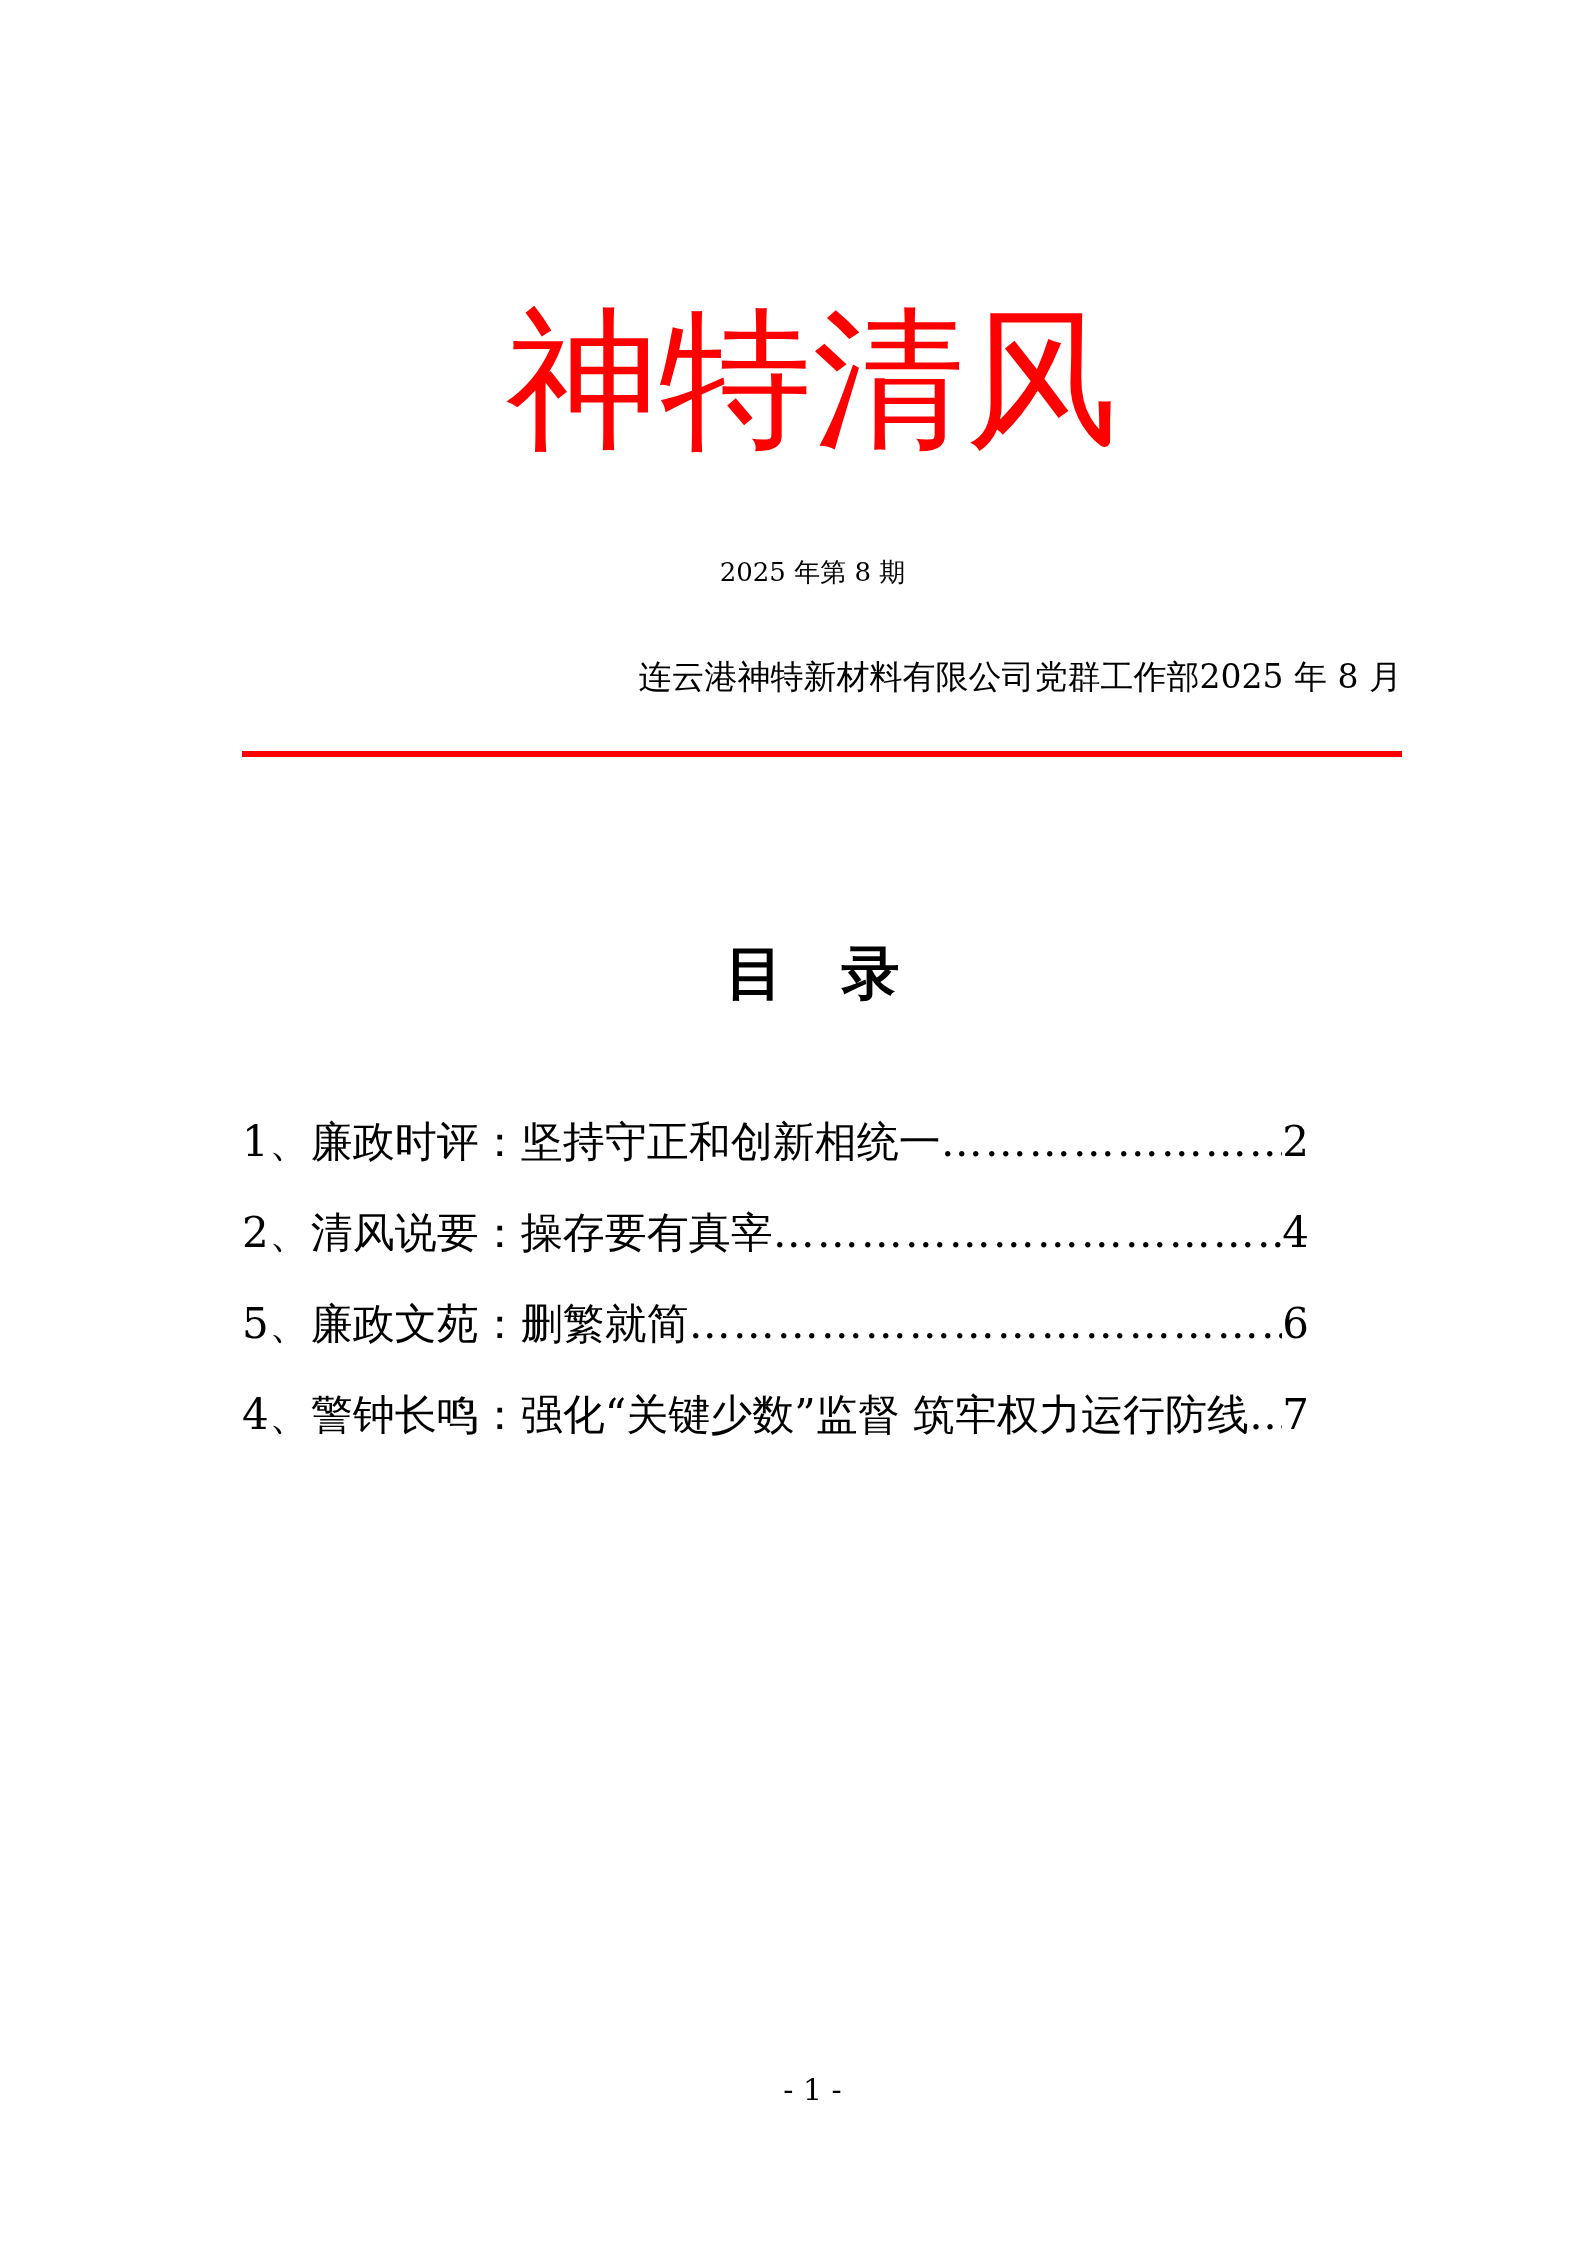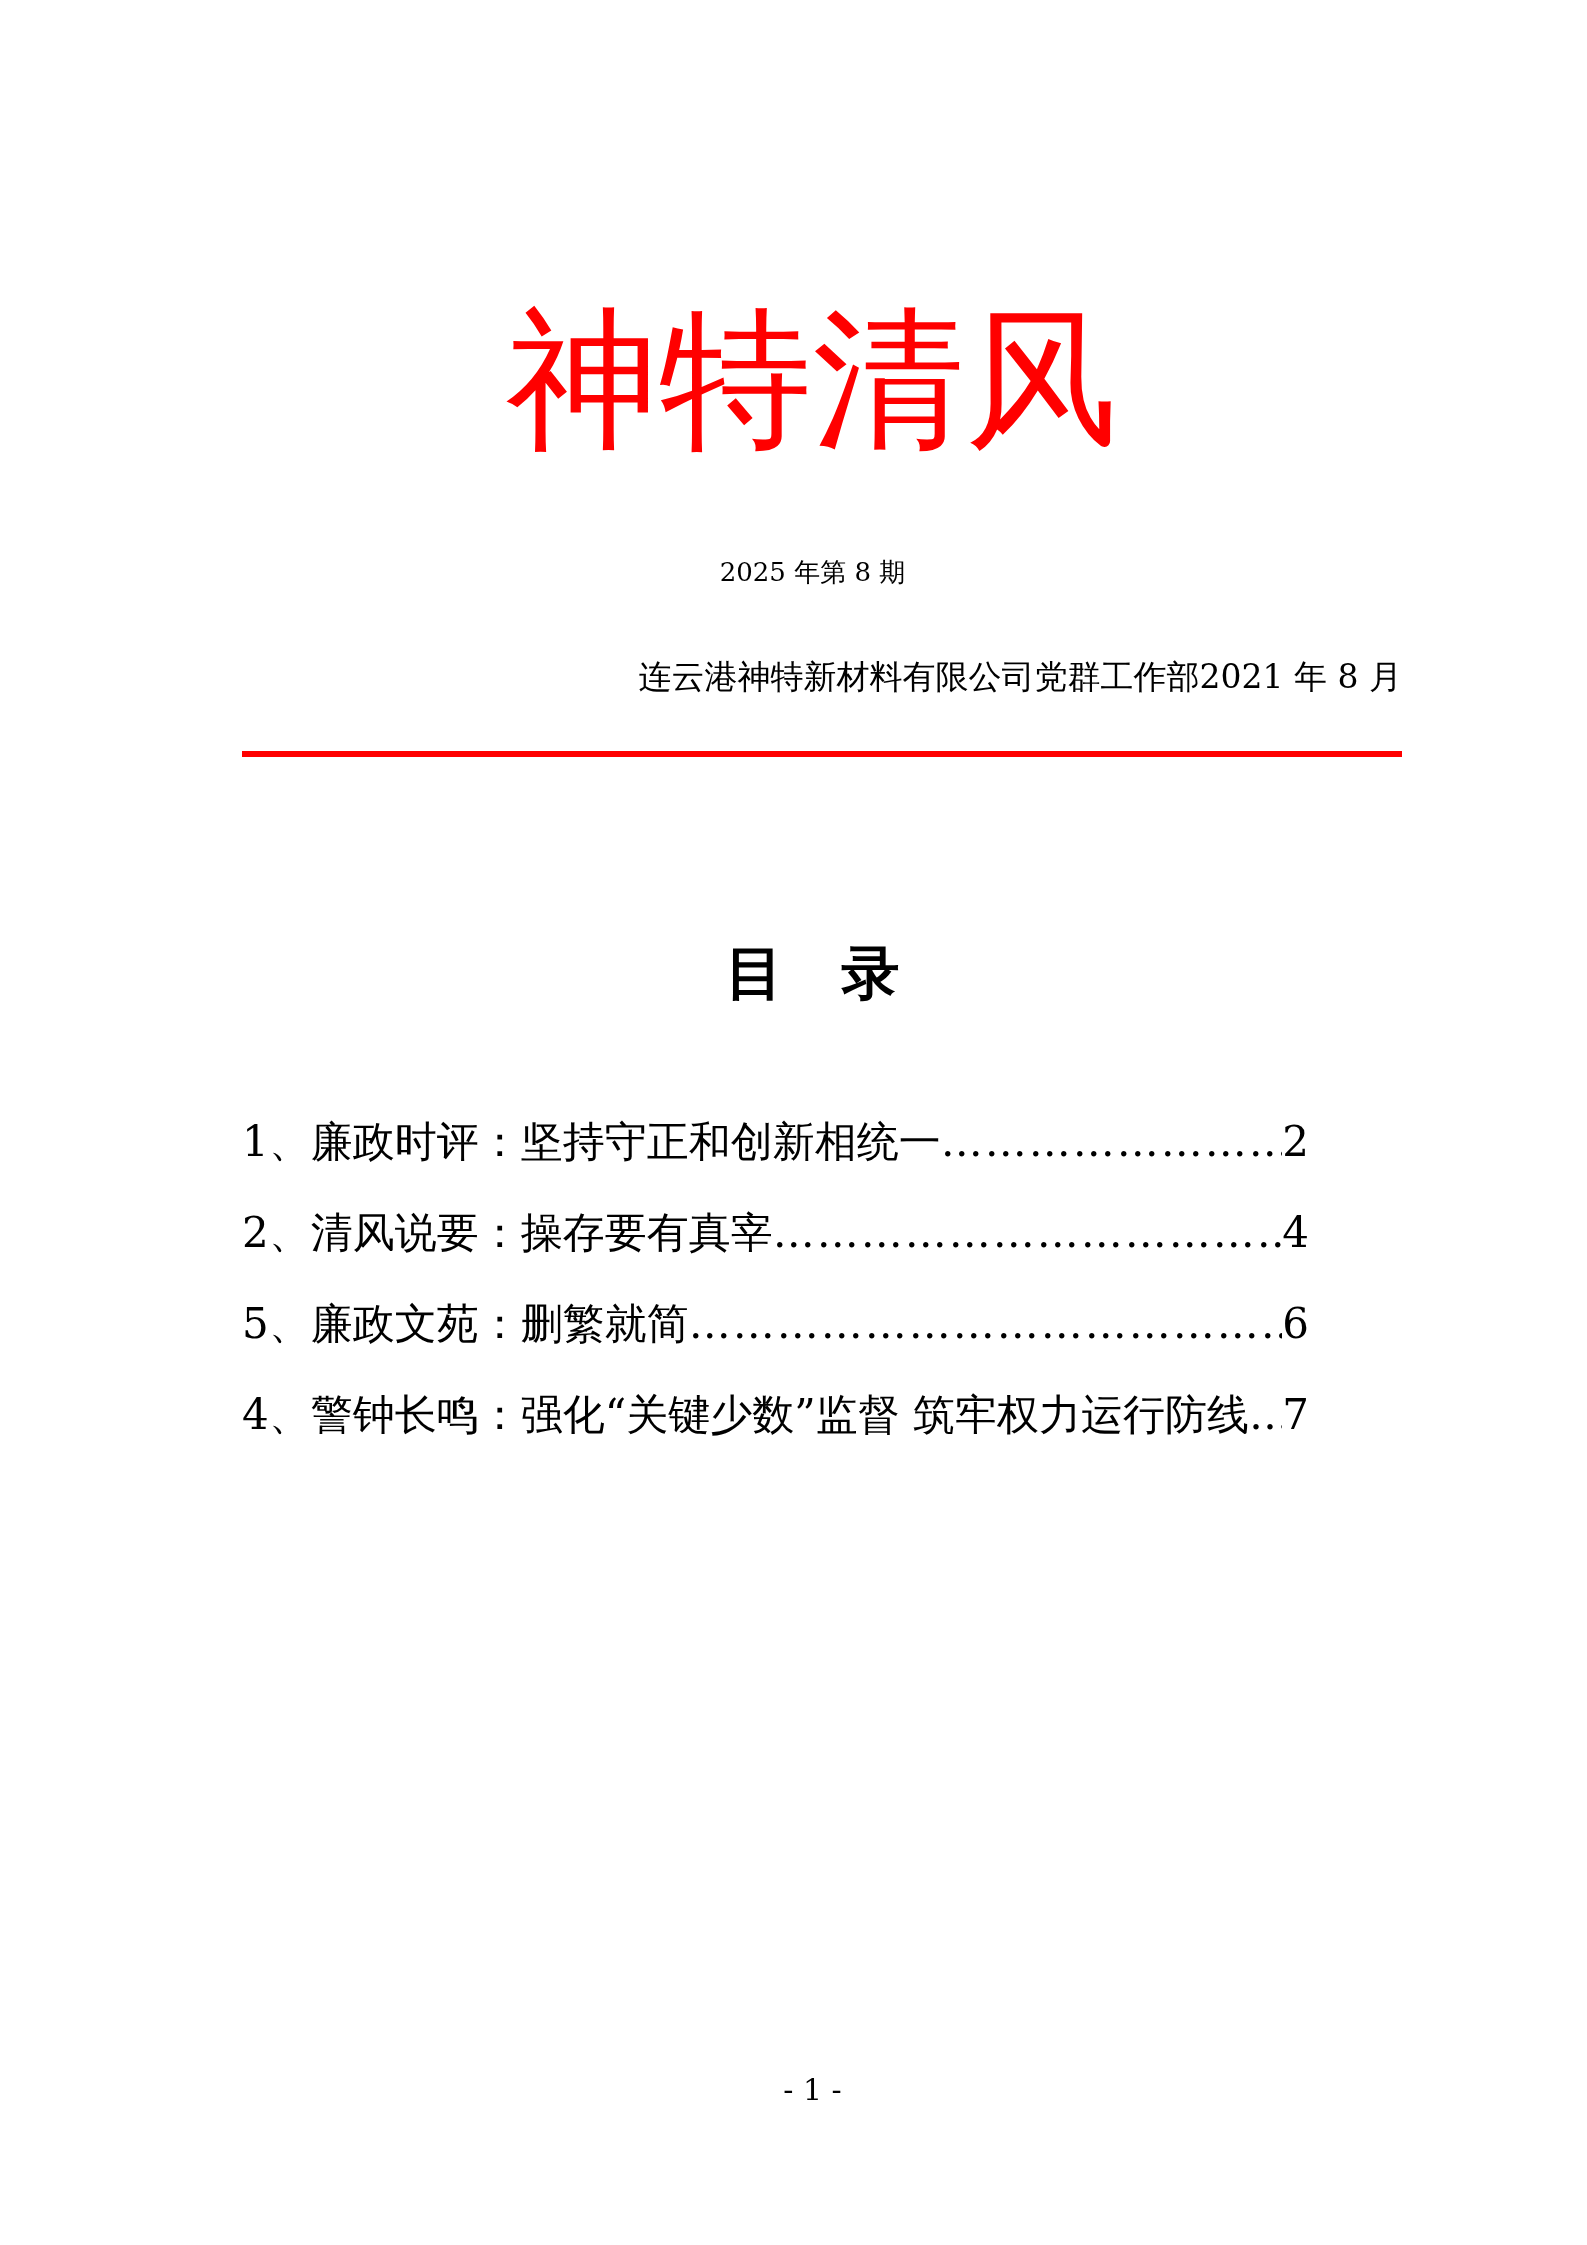--- a/index.html
+++ b/index.html
@@ -108,21 +108,21 @@
 <body>
 
 <div class="page" style="background: rgb(255, 255, 255);">
 
   <h1 class="title" style="color: rgb(255, 0, 0);">神特清风</h1>
 
   <div class="issue">2025 年第 8 期</div>
 
   <div class="pubrow">
     <span>连云港神特新材料有限公司党群工作部</span>
-    <span>2021 年 8 月</span>
+    <span>2025 年 8 月</span>
   </div>
 
   <div class="rule" style="background: rgb(255, 0, 0);"></div>
 
   <h2 class="toc-heading">目　录</h2>
 
   <ul class="toc-list">
     <li class="toc-item">
       <span class="toc-label">1、廉政时评：坚持守正和创新相统一</span>
       <span class="toc-leader">……………………………………</span>

